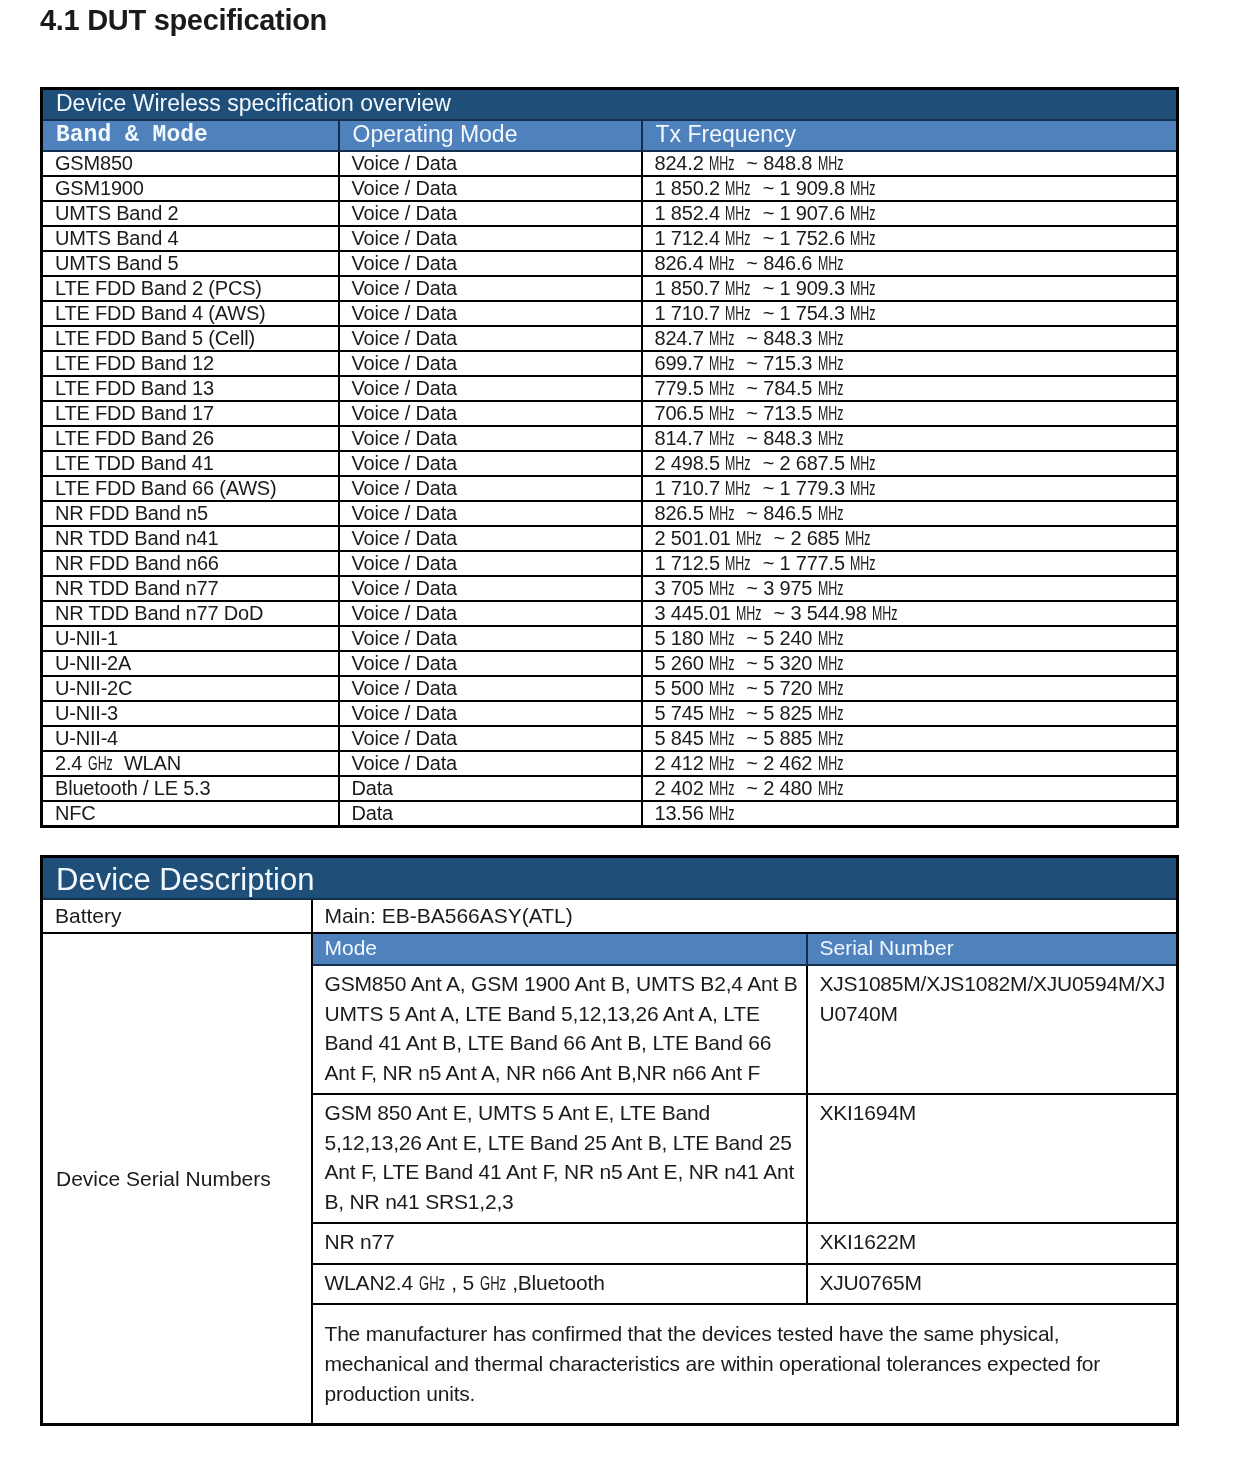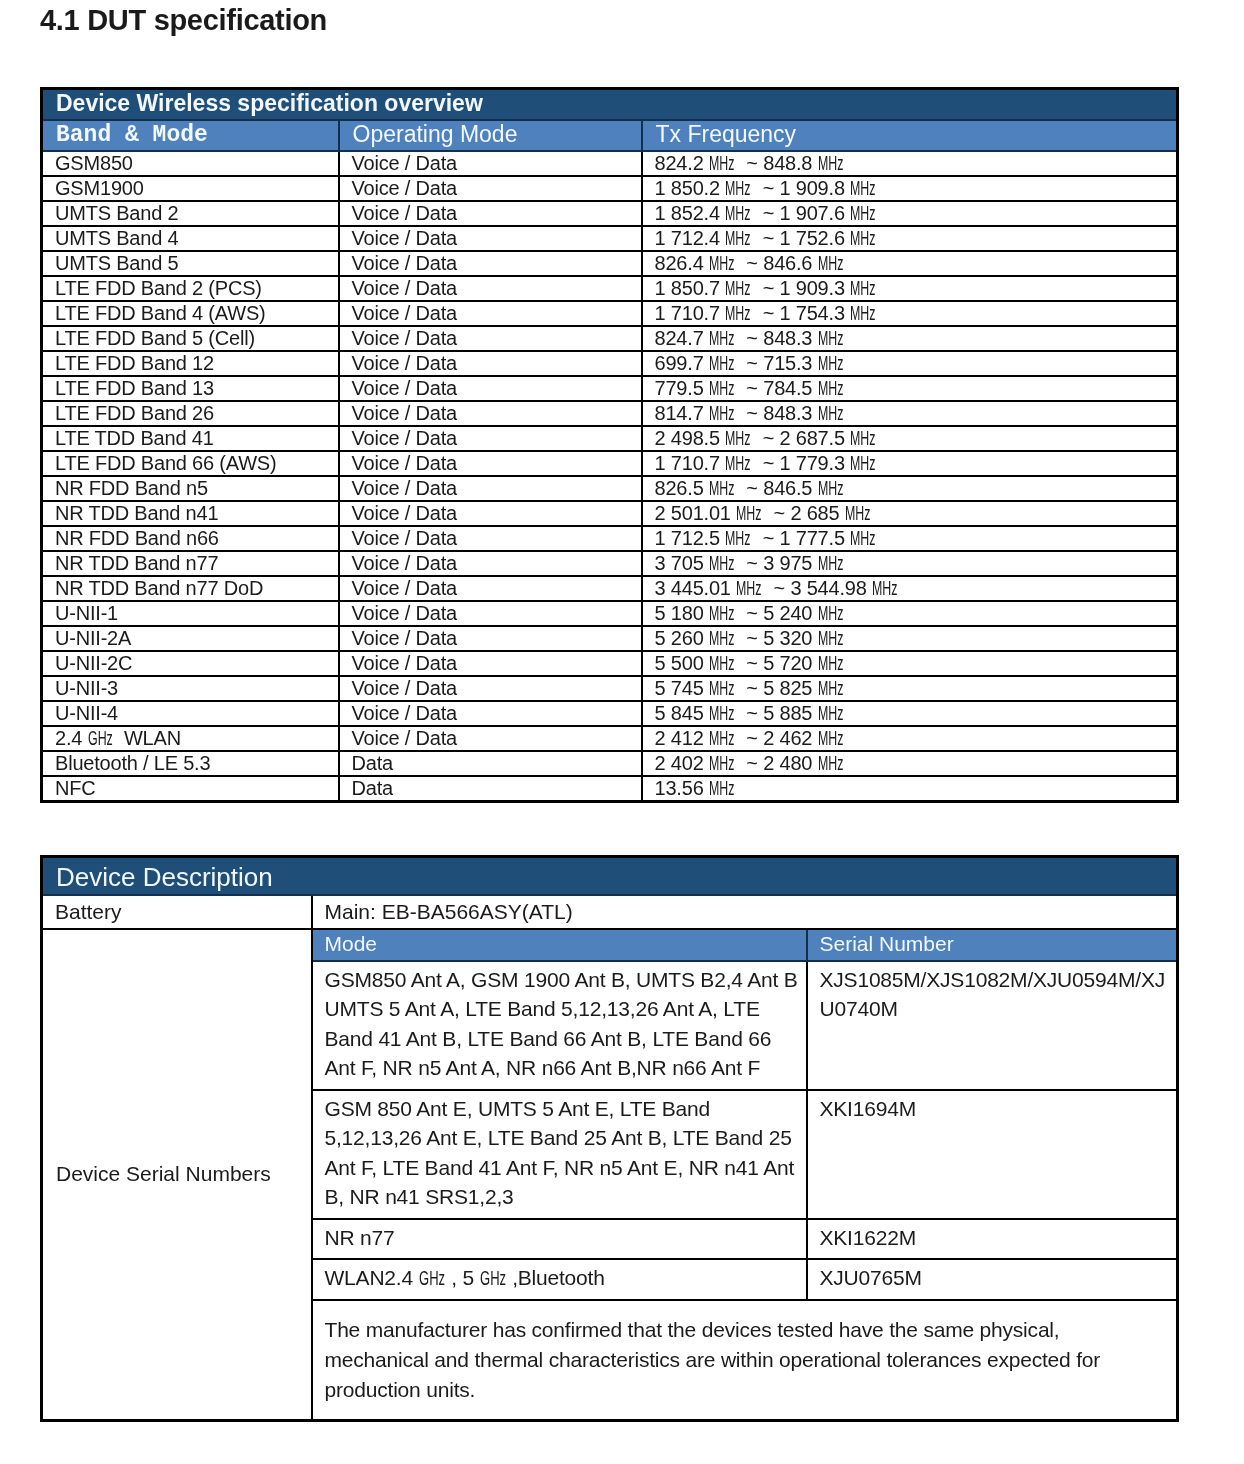--- a/index.html
+++ b/index.html
@@ -27,21 +27,21 @@
     position:absolute;left:40px;top:87px;width:1136px;
     border:3px solid var(--border);
   }
   .spec-table td,.spec-table th{
     border:2px solid var(--border);
     overflow:hidden;white-space:nowrap;
   }
   .spec-table .overview-bar th{
     background:var(--header-dark);
     color:var(--header-text);
-    font-size:23px;font-weight:700;text-align:left;
+    font-size:23px;font-weight:400;text-align:left;
     height:30px;padding:0 0 2px 13px;
     border-color:#12304d;
   }
   .spec-table .col-header th{
     background:var(--header-medium);
     color:var(--header-text);
     font-size:23px;font-weight:400;text-align:left;
     height:29px;padding:0 0 2px 13px;
     border-color:#12304d;border-top-color:#000;
   }
@@ -61,21 +61,21 @@
     letter-spacing:0;
   }
   .dd-table{
     position:absolute;left:40px;top:855px;width:1136px;
     border:3px solid var(--border);
   }
   .dd-table td,.dd-table th{border:2px solid var(--border);vertical-align:top;}
   .dd-table .dd-bar th{
     background:var(--header-dark);
     color:var(--header-text);
-    font-size:26px;font-weight:400;text-align:left;
+    font-size:31px;font-weight:400;text-align:left;
     height:38px;padding:4px 0 0 13px;
     border-color:#12304d;
   }
   .dd-col-label{width:270px;}
   .dd-col-mode{width:495px;}
   .dd-col-serial{width:371px;}
   .battery-label,.battery-value{
     font-size:21px;height:34px;line-height:32px;
     padding:0 16px 0 12px;white-space:nowrap;
   }
@@ -173,20 +173,25 @@
           <td>LTE FDD Band 12</td>
           <td>Voice / Data</td>
           <td>699.7 <span class="unit">MHz</span> ~ 715.3 <span class="unit">MHz</span></td>
         </tr>
         <tr>
           <td>LTE FDD Band 13</td>
           <td>Voice / Data</td>
           <td>779.5 <span class="unit">MHz</span> ~ 784.5 <span class="unit">MHz</span></td>
         </tr>
         <tr>
+          <td>LTE FDD Band 17</td>
+          <td>Voice / Data</td>
+          <td>706.5 <span class="unit">MHz</span> ~ 713.5 <span class="unit">MHz</span></td>
+        </tr>
+        <tr>
           <td>LTE FDD Band 26</td>
           <td>Voice / Data</td>
           <td>814.7 <span class="unit">MHz</span> ~ 848.3 <span class="unit">MHz</span></td>
         </tr>
         <tr>
           <td>LTE TDD Band 41</td>
           <td>Voice / Data</td>
           <td>2 498.5 <span class="unit">MHz</span> ~ 2 687.5 <span class="unit">MHz</span></td>
         </tr>
         <tr>

